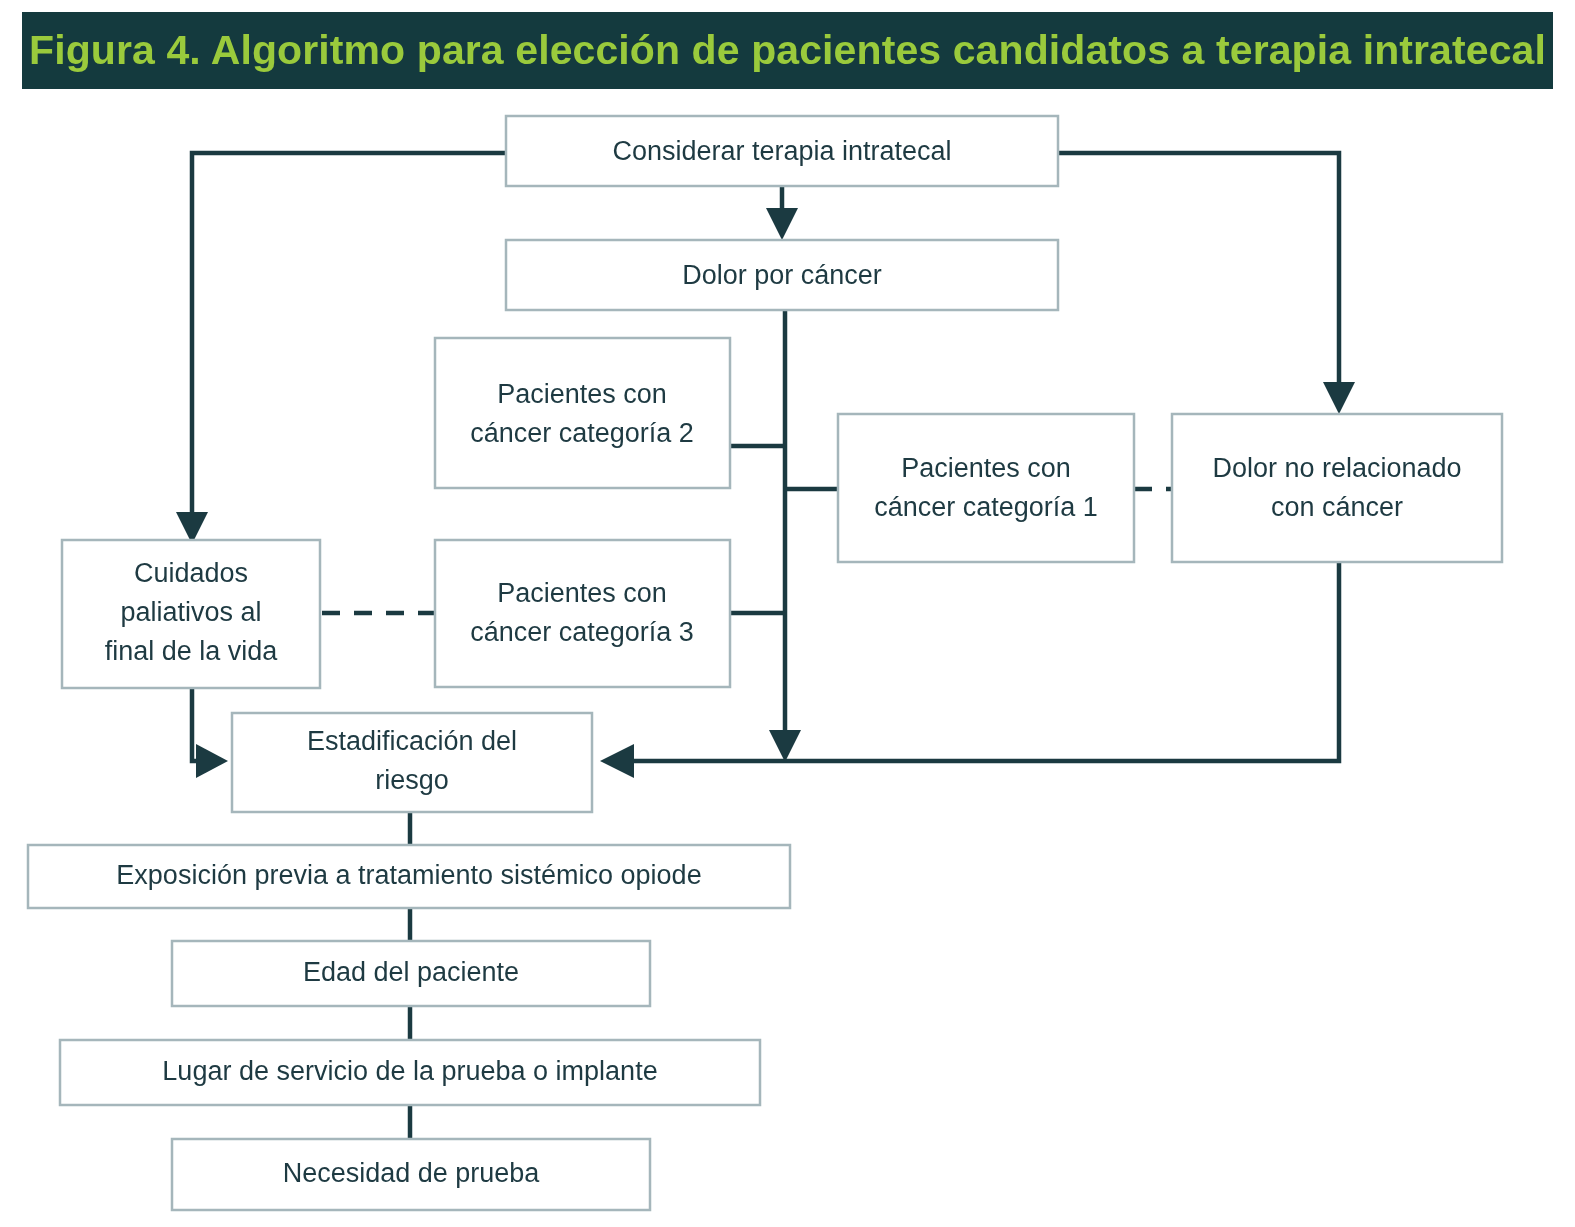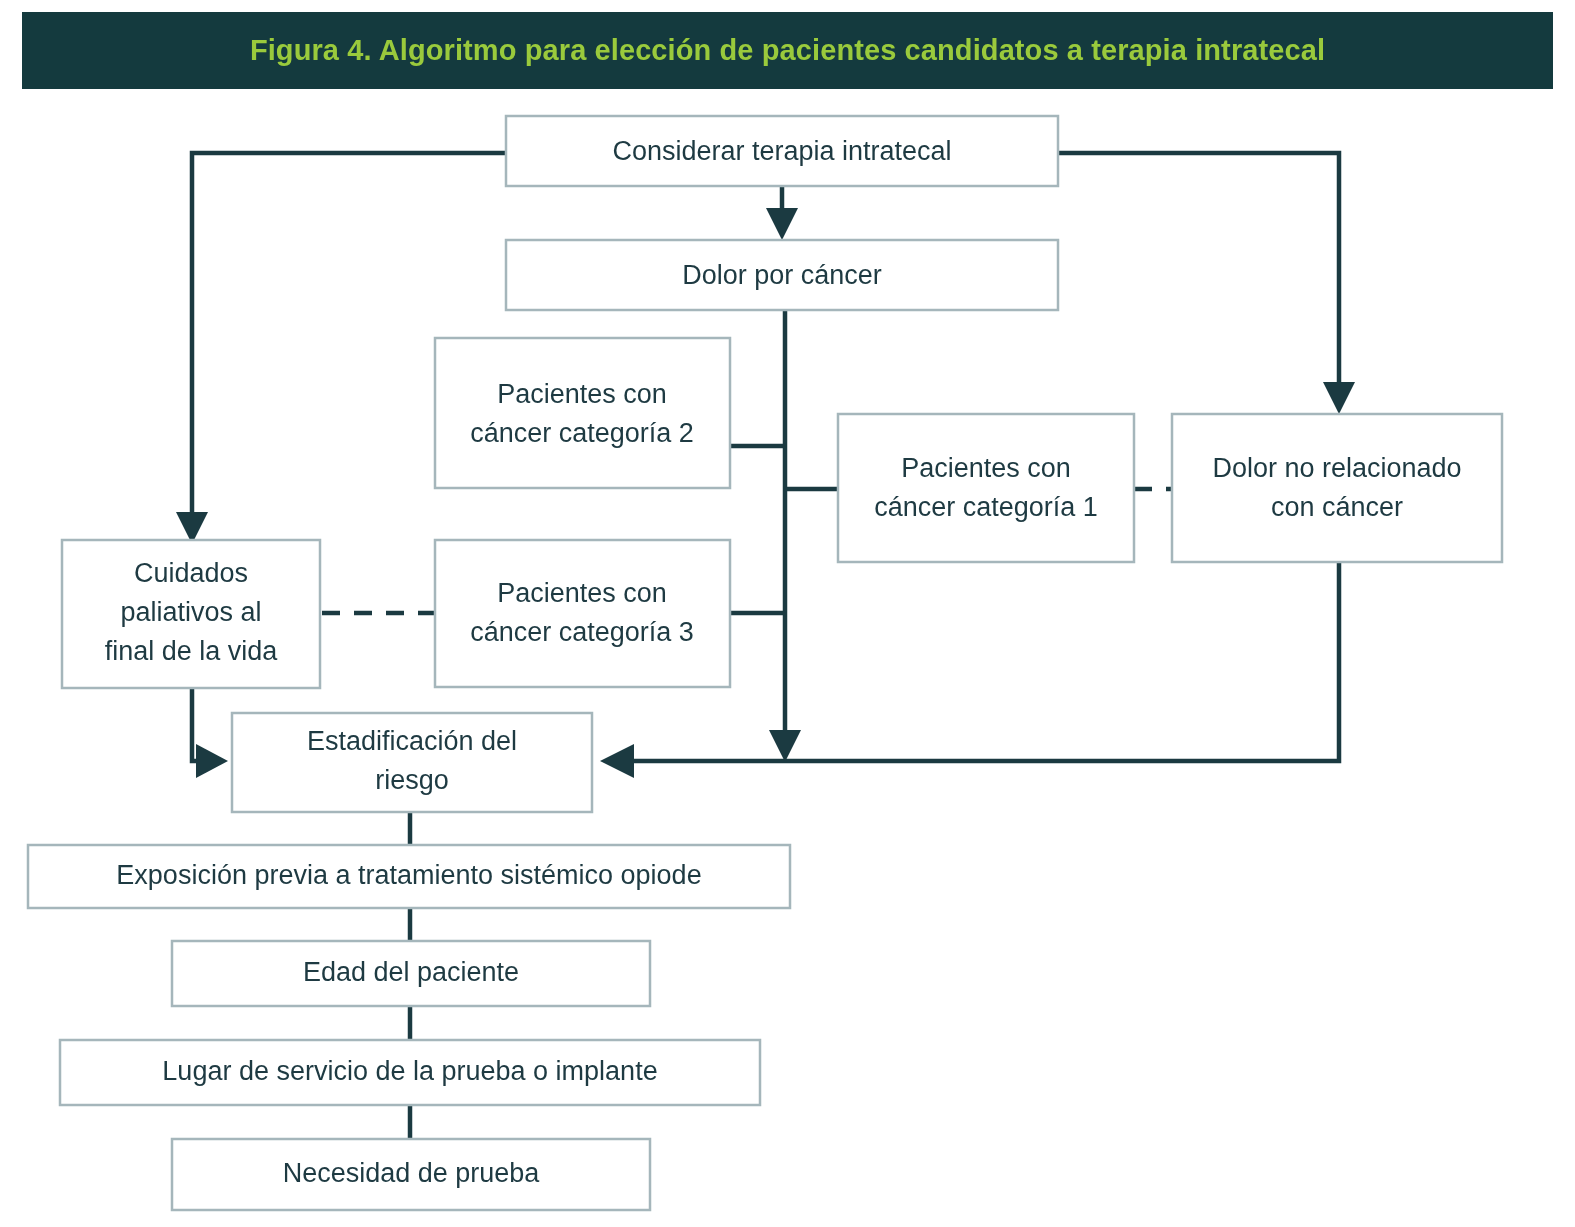--- a/index.html
+++ b/index.html
@@ -23,21 +23,21 @@
     top: 12px;
     width: 1531px;
     height: 77px;
     background: #143a3e;
     display: flex;
     align-items: center;
     justify-content: center;
   }
   #title-text {
     color: #9aca3c;
-    font-size: 29px;
+    font-size: 41px;
     font-weight: bold;
     letter-spacing: 0.1px;
     font-family: "Liberation Sans", sans-serif;
     white-space: nowrap;
   }
   #flow {
     position: absolute;
     left: 0;
     top: 0;
     width: 1575px;

